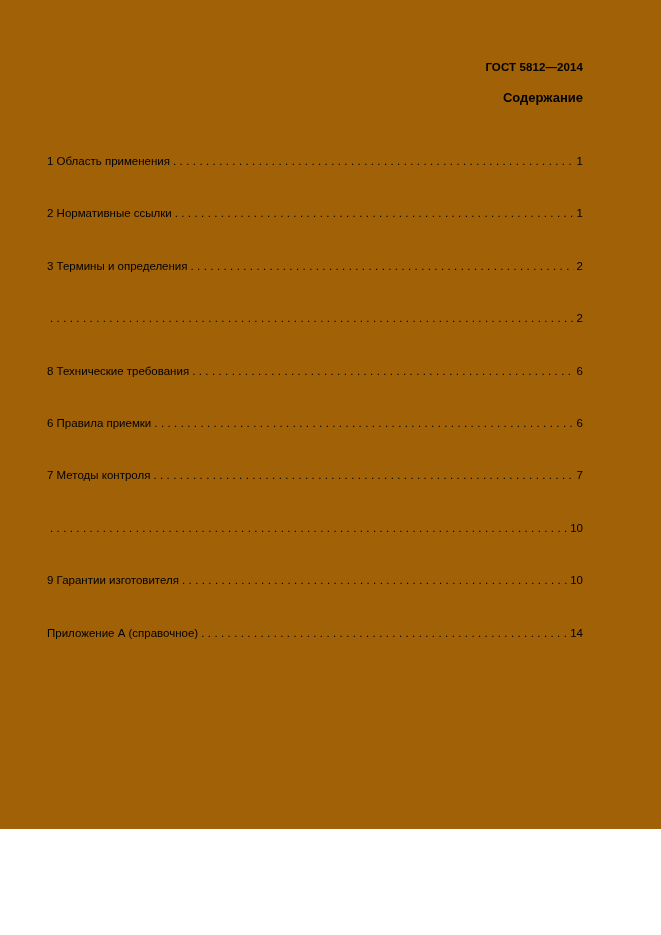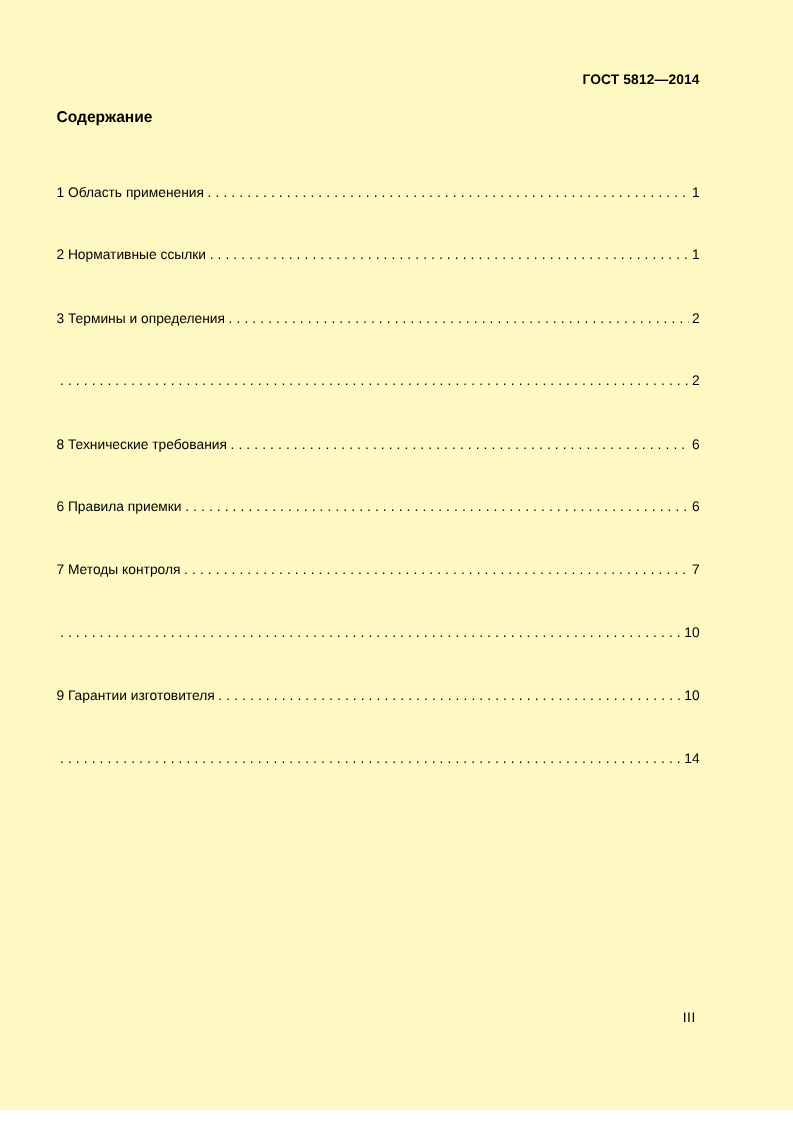--- a/index.html
+++ b/index.html
@@ -3,43 +3,43 @@
 <meta charset="utf-8">
 <style>
   html, body {
     margin: 0;
     padding: 0;
     background: #ffffff;
   }
   .page {
     position: relative;
     width: 661px;
-    height: 925px;
-    background: #fef9c3;
+    height: 829px;
+    background: #a16207;
     color: #000000;
     font-family: "Liberation Sans", sans-serif;
     overflow: hidden;
   }
   .doc-code {
     position: absolute;
     top: 61px;
     left: 47px;
     width: 536px;
     text-align: right;
     font-size: 11.5px;
     font-weight: bold;
     letter-spacing: 0.1px;
     white-space: nowrap;
   }
   .page-title {
     position: absolute;
     top: 90px;
     left: 47px;
     width: 536px;
-    text-align: left;
+    text-align: right;
     font-size: 13px;
     font-weight: bold;
   }
   .toc {
     position: absolute;
     top: 117px;
     left: 47px;
     width: 536px;
   }
   .toc-row {
@@ -124,20 +124,21 @@
     <div class="toc-row">
       <span class="toc-dots">. . . . . . . . . . . . . . . . . . . . . . . . . . . . . . . . . . . . . . . . . . . . . . . . . . . . . . . . . . . . . . . . . . . . . . . . . . . . . . . . . . . . . . . . . . . . . . . . . . . . . . . . . . . . . . . . . . . . . . . . . . . . . . . . . . . . . . . . . . . . . . . . . . . . . . . . . . . . . . . . . . . . . . . . . . . . . . . . . . . . . . . . . . . . . . . . . . . . . . . . </span>
       <span class="toc-page">10</span>
     </div>
     <div class="toc-row">
       <span class="toc-label">9 Гарантии изготовителя</span>
       <span class="toc-dots">. . . . . . . . . . . . . . . . . . . . . . . . . . . . . . . . . . . . . . . . . . . . . . . . . . . . . . . . . . . . . . . . . . . . . . . . . . . . . . . . . . . . . . . . . . . . . . . . . . . . . . . . . . . . . . . . . . . . . . . . . . . . . . . . . . . . . . . . . . . . . . . . . . . . . . . . . . . . . . . . . . . . . . . . . . . . . . . . . . . . . . . . . . . . . . . . . . . . . . . . </span>
       <span class="toc-page">10</span>
     </div>
     <div class="toc-row">
+      <span class="toc-label">Приложение А (справочное)</span>
       <span class="toc-dots">. . . . . . . . . . . . . . . . . . . . . . . . . . . . . . . . . . . . . . . . . . . . . . . . . . . . . . . . . . . . . . . . . . . . . . . . . . . . . . . . . . . . . . . . . . . . . . . . . . . . . . . . . . . . . . . . . . . . . . . . . . . . . . . . . . . . . . . . . . . . . . . . . . . . . . . . . . . . . . . . . . . . . . . . . . . . . . . . . . . . . . . . . . . . . . . . . . . . . . . . </span>
       <span class="toc-page">14</span>
     </div>
   </div>
 
   <div class="page-footer">III</div>
 
 </div>
 
 </body></html>

